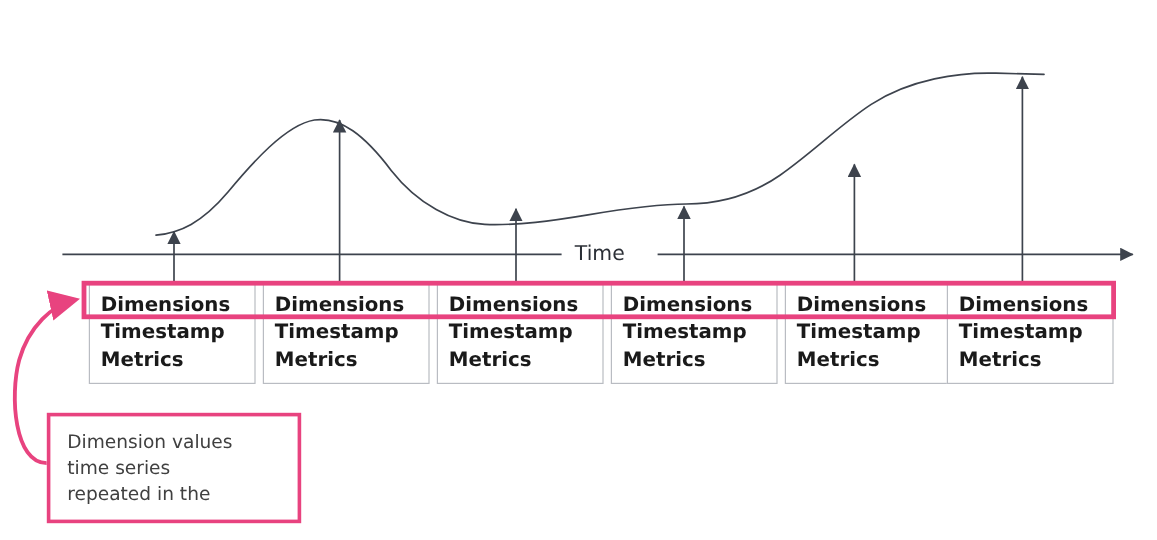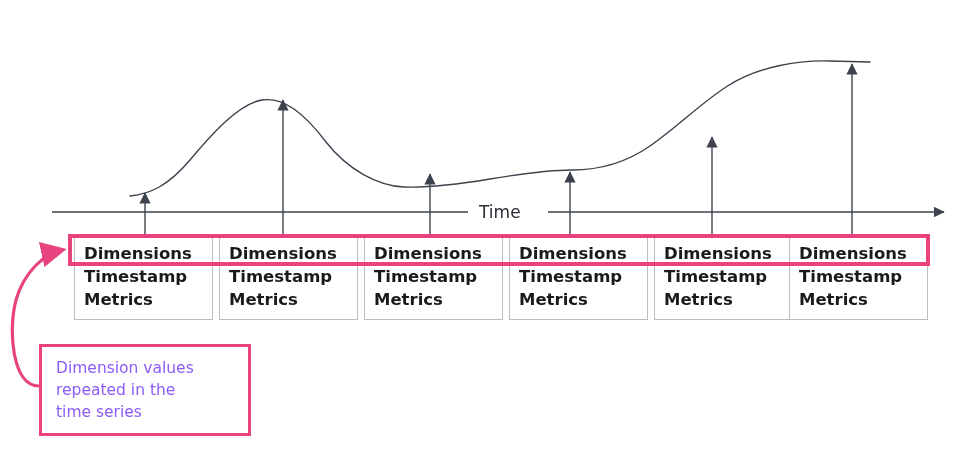--- a/index.html
+++ b/index.html
@@ -62,21 +62,21 @@
     width: 212px;
     height: 92px;
     box-sizing: border-box;
     border: 3px solid #e8437f;
     background: #ffffff;
     padding: 10px 0 0 14px;
   }
   .callout-line {
     font-size: 15.5px;
     line-height: 22px;
-    color: #8b5cf6;
+    color: #404040;
     white-space: nowrap;
   }
   
   #time-axis-label {
     position: absolute;
     left: 470px;
     top: 201px;
     font-size: 17px;
     line-height: 22px;
     color: #2b2f36;
@@ -159,17 +159,17 @@
   <div class="record-box" style="left:789px;">
     <div class="record-line">Dimensions</div>
     <div class="record-line">Timestamp</div>
     <div class="record-line">Metrics</div>
   </div>
 
   <div id="dimensions-highlight"></div>
 
   <div id="callout-note">
     <div class="callout-line">Dimension values</div>
+    <div class="callout-line">time series</div>
     <div class="callout-line">repeated in the</div>
-    <div class="callout-line">time series</div>
   </div>
 
 </div>
 
 </body></html>

